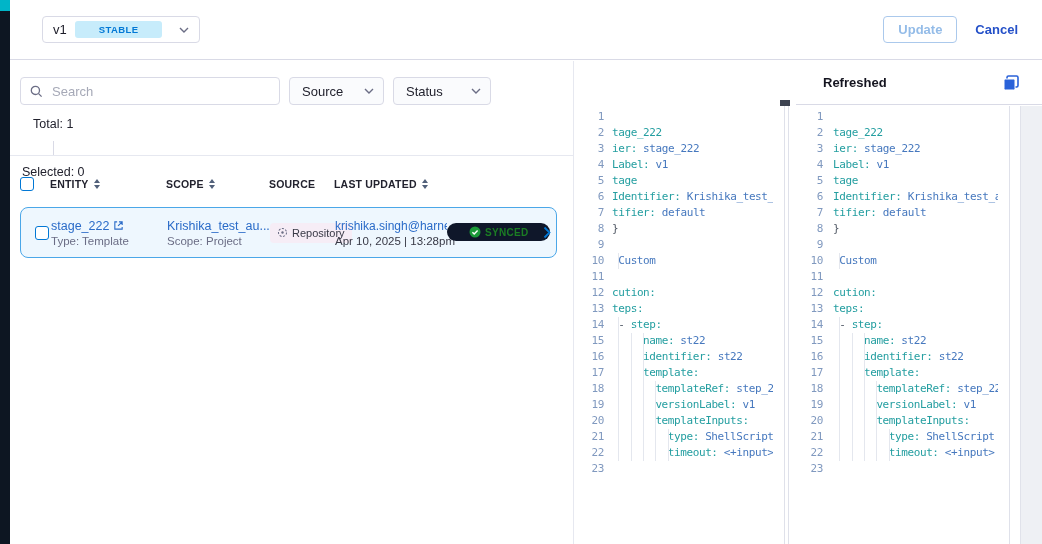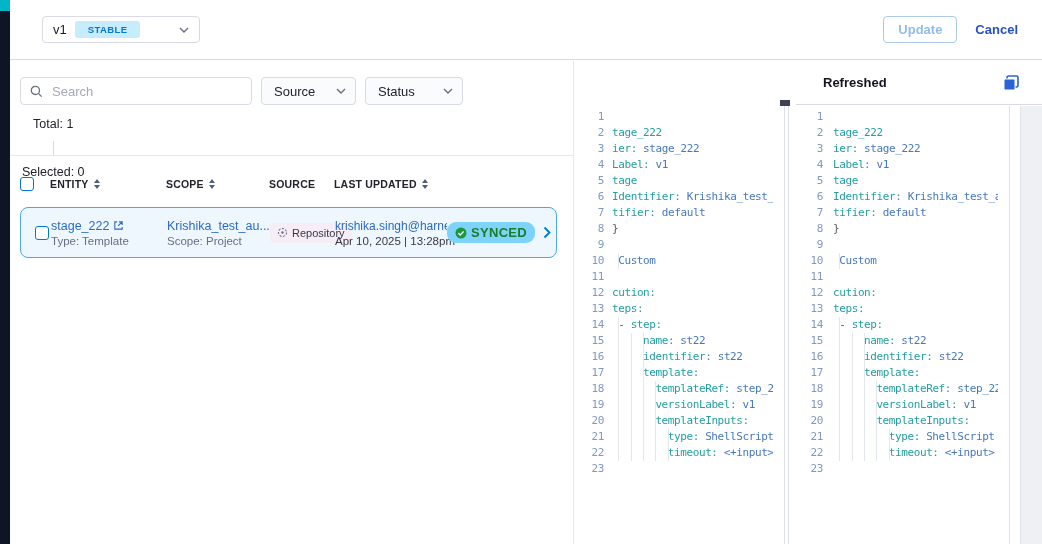--- a/index.html
+++ b/index.html
@@ -15,31 +15,31 @@
 
   
   .topbar{position:absolute;left:10px;top:0;right:0;height:60px;background:#fff;
     border-bottom:1px solid #d9dae6;display:flex;align-items:center;
     padding:0 24px 0 18px;box-sizing:border-box;}
   .page-title{font-size:15px;font-weight:bold;color:#14141f;white-space:nowrap;}
   .version-select{margin-left:14px;width:158px;height:27px;border:1px solid #d9dae6;border-radius:4px;
     display:flex;align-items:center;gap:8px;padding:0 10px;box-sizing:border-box;cursor:pointer;background:#fff;}
   .version-label{font-size:13px;color:#1c1c28;}
   .badge-stable{background:#c7ecfb;color:#0278d5;font-size:9.5px;font-weight:bold;
-    letter-spacing:.4px;padding:3px 13px;border-radius:3px;}
+    letter-spacing:.4px;padding:3px 24px;border-radius:3px;}
   .version-select .chev{margin-left:auto;}
   .flex-spacer{flex:1;}
   .btn-update{height:27px;padding:0 14px;border:1px solid #abc9ec;border-radius:4px;background:#fff;
     color:#94bce8;font-weight:bold;font-size:13px;cursor:default;}
   .btn-cancel{margin-left:18px;background:none;border:none;color:#2450c8;font-weight:bold;font-size:13px;cursor:pointer;padding:0;}
 
   
   .left-section{position:absolute;left:10px;top:61px;width:563px;bottom:0;background:#fff;}
   .filters{position:absolute;top:16px;left:10px;display:flex;align-items:center;gap:9px;}
-  .search-box{width:232px;height:28px;border:1px solid #d9dae6;border-radius:4px;display:flex;
+  .search-box{width:260px;height:28px;border:1px solid #d9dae6;border-radius:4px;display:flex;
     align-items:center;gap:7px;padding:0 9px;box-sizing:border-box;background:#fff;}
   .search-box input{border:none;outline:none;flex:1;font-size:13px;color:#1c1c28;
     font-family:inherit;background:transparent;}
   .search-box input::placeholder{color:#a6a9b7;}
   .dropdown{height:28px;border:1px solid #d9dae6;border-radius:4px;background:#fafbfd;
     display:flex;align-items:center;justify-content:space-between;
     padding:0 9px 0 12px;box-sizing:border-box;font-size:13px;color:#22222e;cursor:pointer;}
   .dd-source{width:95px;} .dd-status{width:98px;}
   .totals{position:absolute;top:56px;left:12px;display:flex;align-items:center;gap:10px;
     font-size:12.5px;color:#22222e;flex-direction:column;}
@@ -57,22 +57,22 @@
     box-sizing:border-box;cursor:pointer;}
 
   .entity-row{position:absolute;top:146px;left:10px;width:537px;height:51px;
     background:#eef7fe;border:1px solid #4ba7e8;border-radius:8px;box-sizing:border-box;cursor:pointer;}
   .cell-link{display:flex;align-items:center;gap:4px;font-size:12.5px;color:#2a6bc8;white-space:nowrap;overflow:hidden;}
   .cell-sub{font-size:11.5px;color:#6b6d85;margin-top:2px;white-space:nowrap;}
   .updated-by{font-size:12px;color:#2a6bc8;white-space:nowrap;overflow:hidden;text-overflow:clip;}
   .updated-at{font-size:11.5px;color:#383946;margin-top:2px;white-space:nowrap;}
   .badge-source{display:inline-flex;align-items:center;gap:4px;background:#f6edf6;border-radius:4px;
     padding:4px 7px;font-size:11px;color:#383946;white-space:nowrap;}
-  .badge-synced{display:inline-flex;align-items:center;gap:4px;background:#7dd3fc;border-radius:9px;
-    padding:3px 8px;font-size:13px;font-weight:bold;color:#1b7d24;letter-spacing:.3px;}
+  .badge-synced{display:inline-flex;align-items:center;gap:4px;background:#0f172a;border-radius:9px;
+    padding:3px 22px;font-size:10px;font-weight:bold;color:#1b7d24;letter-spacing:.3px;}
 
   
   .diff-section{position:absolute;left:573px;top:61px;right:0;bottom:0;border-left:1px solid #e6e8f0;background:#fff;}
   .panel-head{position:absolute;top:0;height:44px;box-sizing:border-box;border-bottom:1px solid #d9dae6;
     display:flex;align-items:center;font-size:13px;font-weight:bold;color:#14141f;background:#fff;}
   .head-left{left:0;width:222px;border-right:1px solid #d9dae6;padding-left:22px;}
   .head-right{left:222px;right:0;padding-left:27px;}
   .copy-btn{position:absolute;right:22px;top:13px;width:18px;height:18px;background:none;border:none;padding:0;cursor:pointer;}
   .dark-mark{position:absolute;left:206px;top:39px;width:10px;height:6px;background:#3c4250;}
 

